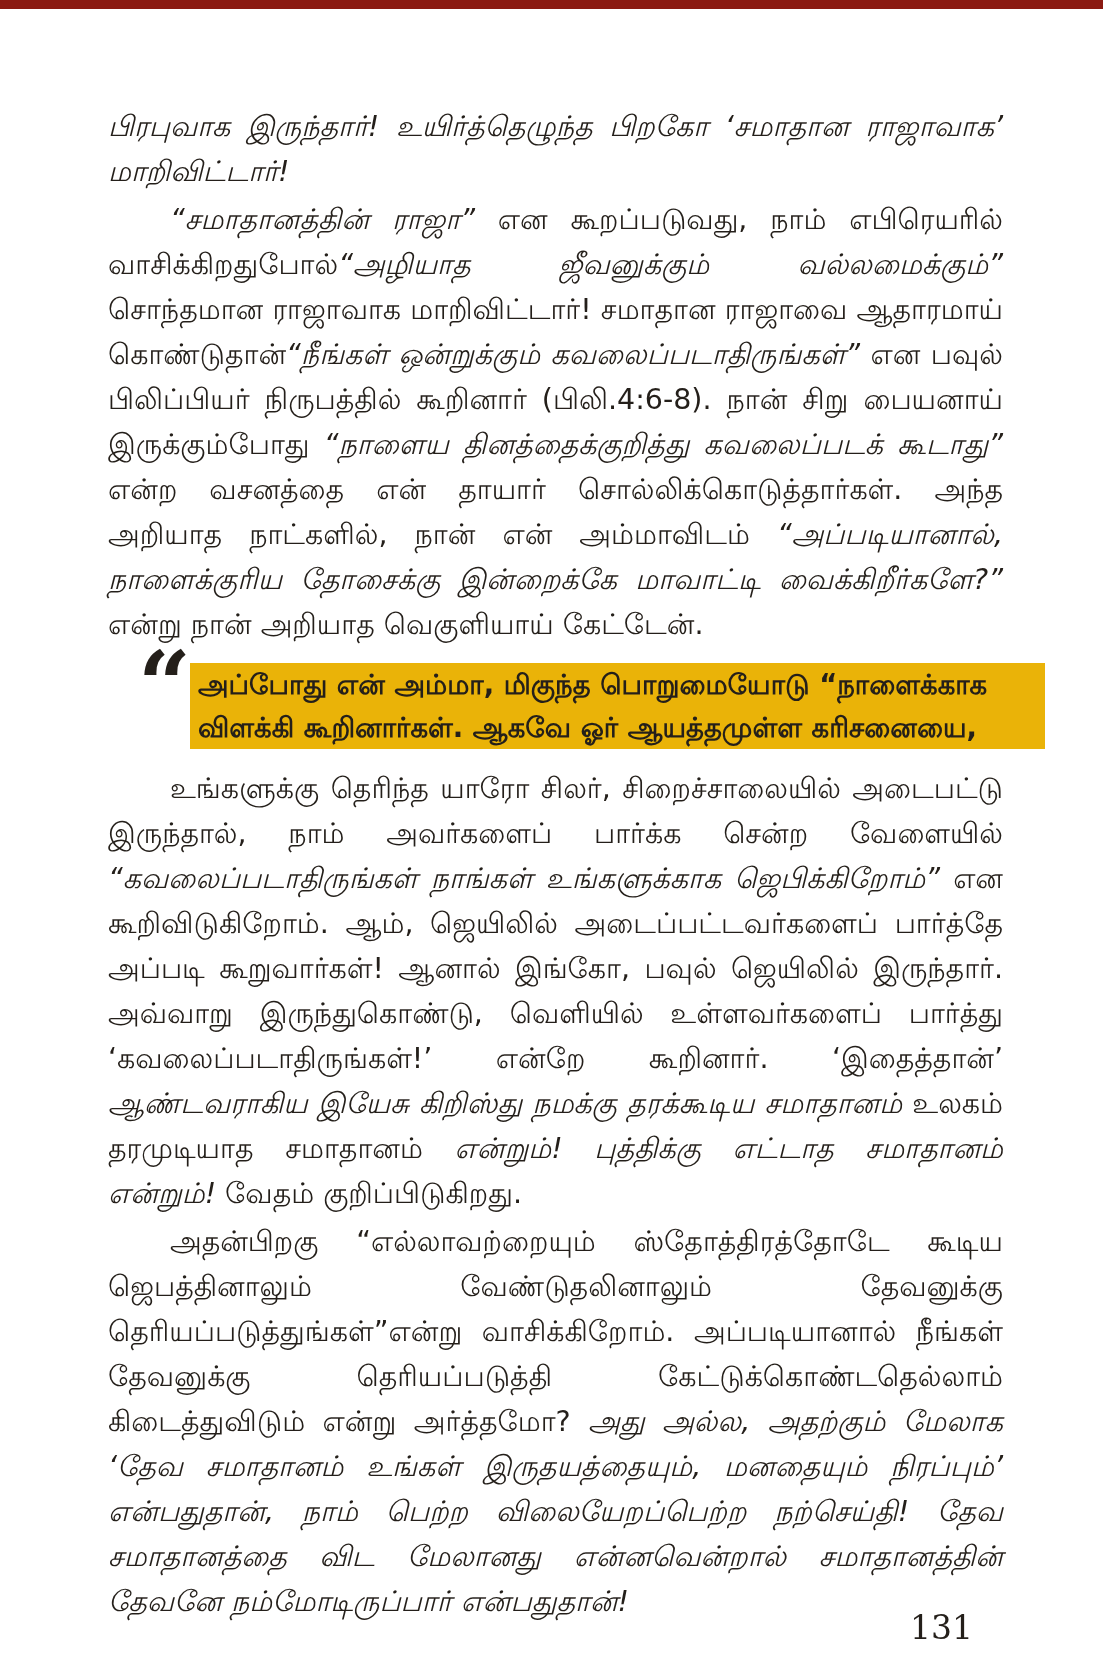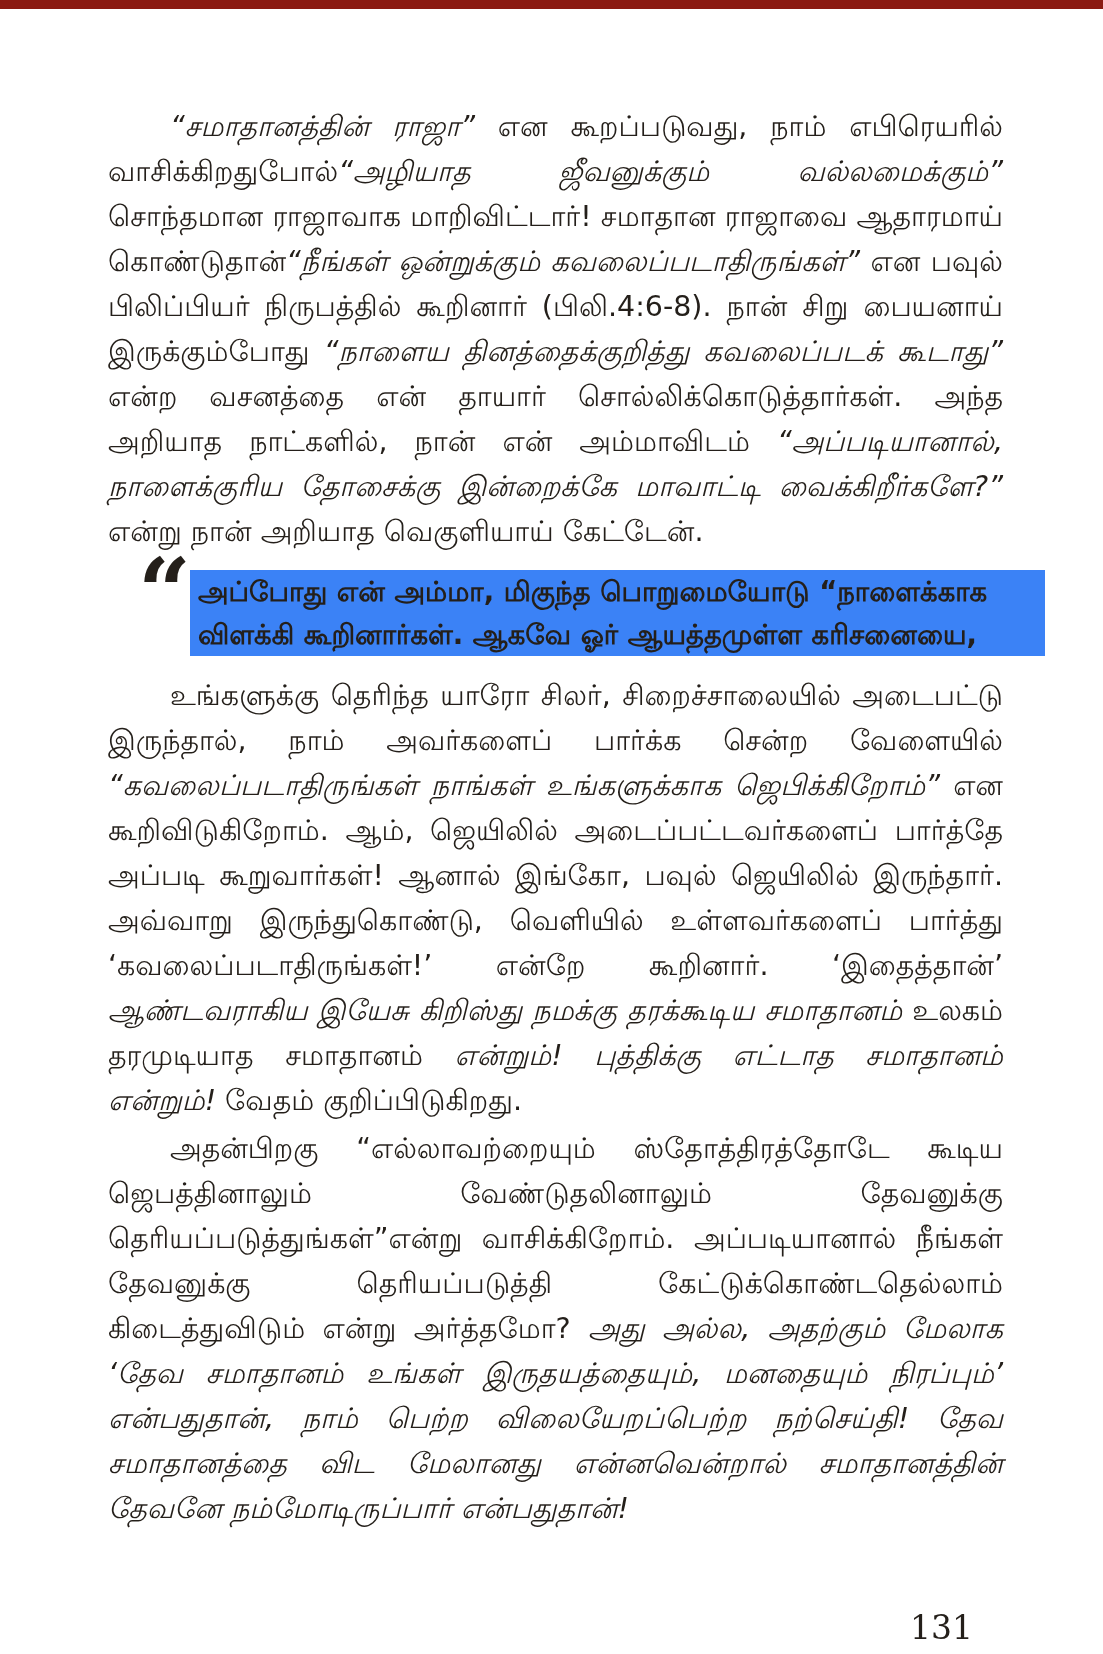--- a/index.html
+++ b/index.html
@@ -47,21 +47,21 @@
     line-height:1;
     color:#241f1a;
   }
   .quote-line {
     font-size:27.5px;
     font-weight:bold;
     line-height:41px;
     color:#241f1a;
   }
   .quote-line .hl {
-    background:#3b82f6;
+    background:#eab308;
     display:block;
     padding:1px 8px 1px 8px;
   }
   .quote-line.last .hl {
     display:inline-block;
     padding-right:14px;
   }
   .page-number {
     position:absolute;
     top:1608px;
@@ -71,20 +71,21 @@
     color:#241f1a;
   }
 </style>
 </head>
 <body>
 
 <div>
   <div class="top-bar"></div>
 
   <div class="page-inner">
+    <p class="para"><span class="run italic">பிரபுவாக இருந்தார்! உயிர்த்தெழுந்த பிறகோ ‘சமாதான ராஜாவாக’ மாறிவிட்டார்!</span></p>
     <p class="para indent"><span class="run italic">“சமாதானத்தின் ராஜா”</span><span class="run regular"> என கூறப்படுவது, நாம் எபிரெயரில் வாசிக்கிறதுபோல்</span><span class="run italic">“அழியாத ஜீவனுக்கும் வல்லமைக்கும்”</span><span class="run regular"> சொந்தமான ராஜாவாக மாறிவிட்டார்! சமாதான ராஜாவை ஆதாரமாய் கொண்டுதான்</span><span class="run italic">“நீங்கள் ஒன்றுக்கும் கவலைப்படாதிருங்கள்”</span><span class="run regular"> என பவுல் பிலிப்பியர் நிருபத்தில் கூறினார் (பிலி.4:6-8). நான் சிறு பையனாய் இருக்கும்போது </span><span class="run italic">“நாளைய தினத்தைக்குறித்து கவலைப்படக் கூடாது”</span><span class="run regular"> என்ற வசனத்தை என் தாயார் சொல்லிக்கொடுத்தார்கள். அந்த அறியாத நாட்களில், நான் என் அம்மாவிடம் </span><span class="run italic">“அப்படியானால், நாளைக்குரிய தோசைக்கு இன்றைக்கே மாவாட்டி வைக்கிறீர்களே?”</span><span class="run regular"> என்று நான் அறியாத வெகுளியாய் கேட்டேன்.</span></p>
 
     <div class="quote-block">
       <span class="quote-mark">“</span>
       <div>
           <div class="quote-line">
             <span class="hl">அப்போது என் அம்மா, மிகுந்த பொறுமையோடு “நாளைக்காக</span>
           </div>
           <div class="quote-line">
             <span class="hl">விளக்கி கூறினார்கள். ஆகவே ஓர் ஆயத்தமுள்ள கரிசனையை,</span>

